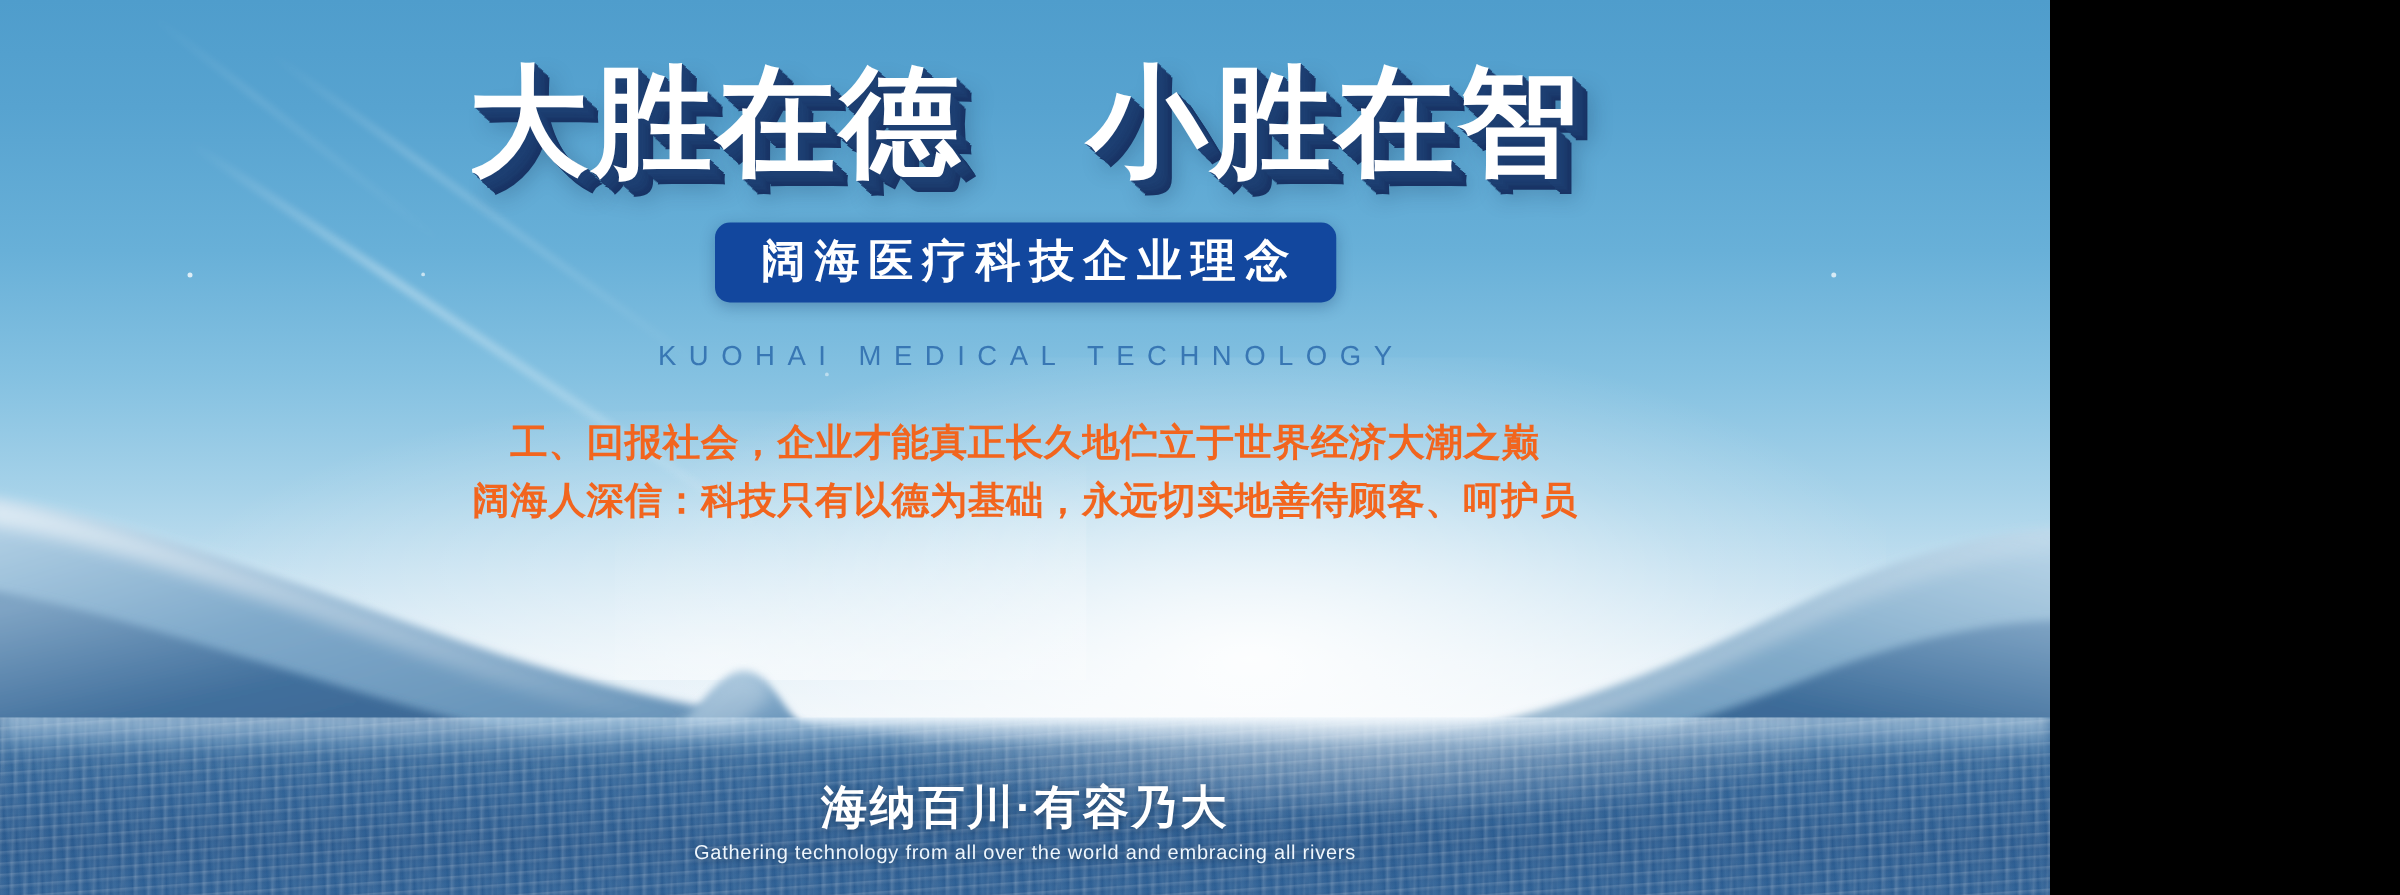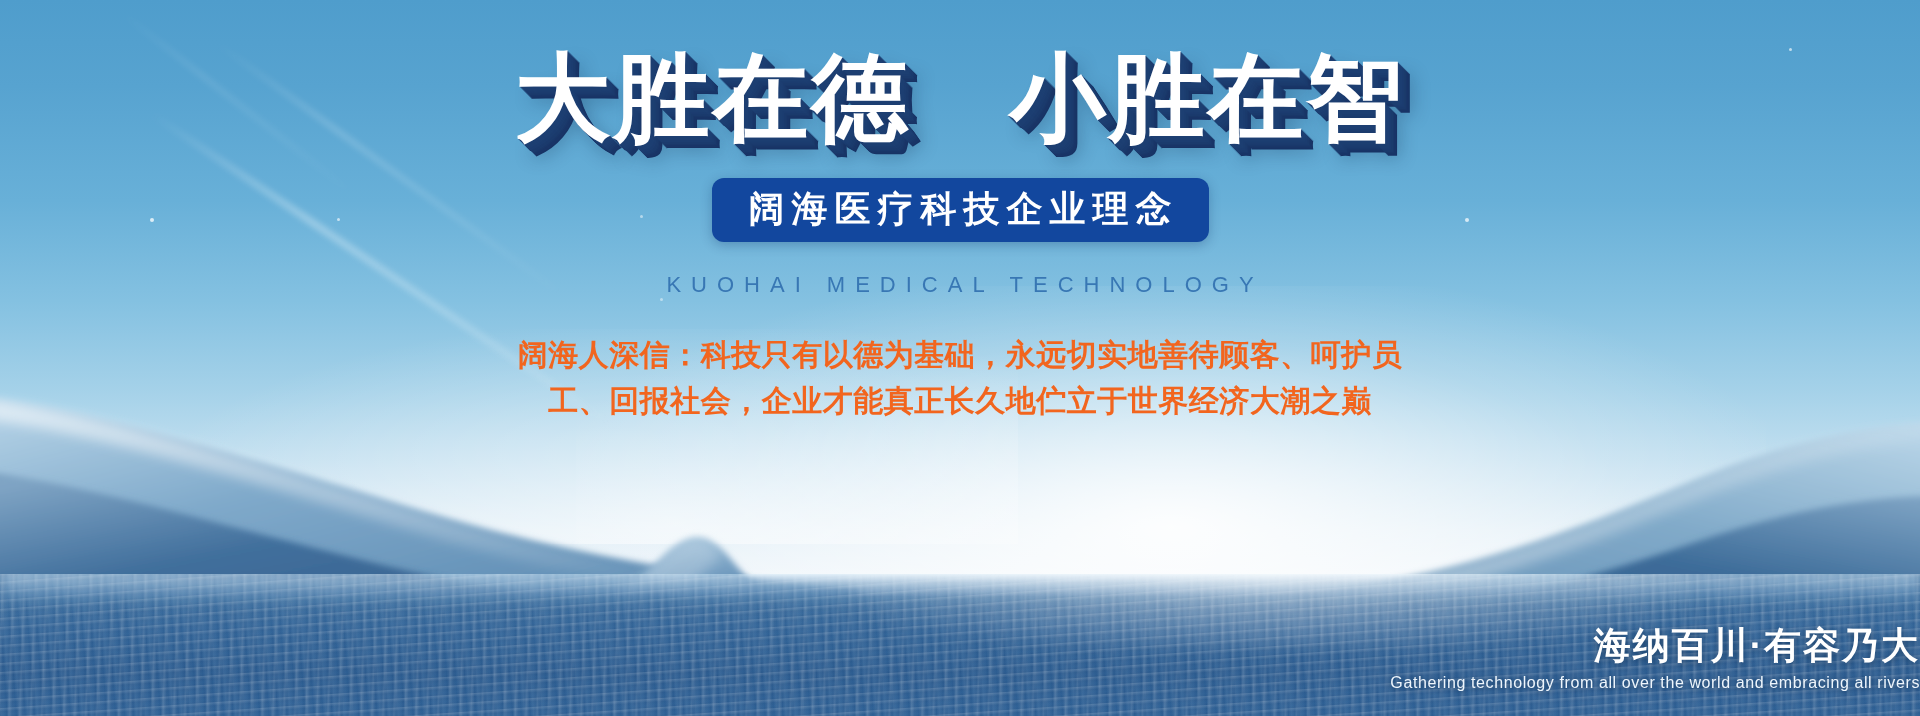--- a/index.html
+++ b/index.html
@@ -8,21 +8,21 @@
     padding: 0;
     background: #000;
   }
   body {
     font-family: "Liberation Sans", "DejaVu Sans", sans-serif;
   }
 
   
   .banner {
     position: relative;
-    width: 1920px;
+    width: 1640px;
     height: 716px;
     overflow: hidden;
     background: #6fb4dd;
   }
 
   
   .sky {
     position: absolute;
     inset: 0;
     background:
@@ -251,21 +251,21 @@
     line-height: 1.52;
     letter-spacing: 0.5px;
   }
   .paragraph .pline { display: block; white-space: pre; }
 
   
   .sea-caption {
     position: absolute;
     left: 0; right: 0;
     bottom: 24px;
-    text-align: right;
+    text-align: center;
     pointer-events: none;
   }
   .sea-caption-cn {
     color: #ffffff;
     font-size: 37px;
     font-weight: 700;
     letter-spacing: 2px;
     line-height: 1.15;
     white-space: pre;
     text-shadow: 0 2px 7px rgba(10,35,65,0.55);
@@ -375,22 +375,22 @@
 
     <div class="headline">大胜在德　小胜在智</div>
 
     <div class="badge">
       <div class="badge-text">阔海医疗科技企业理念</div>
     </div>
 
     <div class="en-sub">KUOHAI MEDICAL TECHNOLOGY</div>
 
     <div class="paragraph">
+      <span class="pline">工、回报社会，企业才能真正长久地伫立于世界经济大潮之巅</span>
       <span class="pline">阔海人深信：科技只有以德为基础，永远切实地善待顾客、呵护员</span>
-      <span class="pline">工、回报社会，企业才能真正长久地伫立于世界经济大潮之巅</span>
     </div>
   </div>
 
   <div class="sea-caption">
     <div class="sea-caption-cn">海纳百川·有容乃大</div>
     <div class="sea-caption-en">Gathering technology from all over the world and embracing all rivers</div>
   </div>
 
 </div>
 

